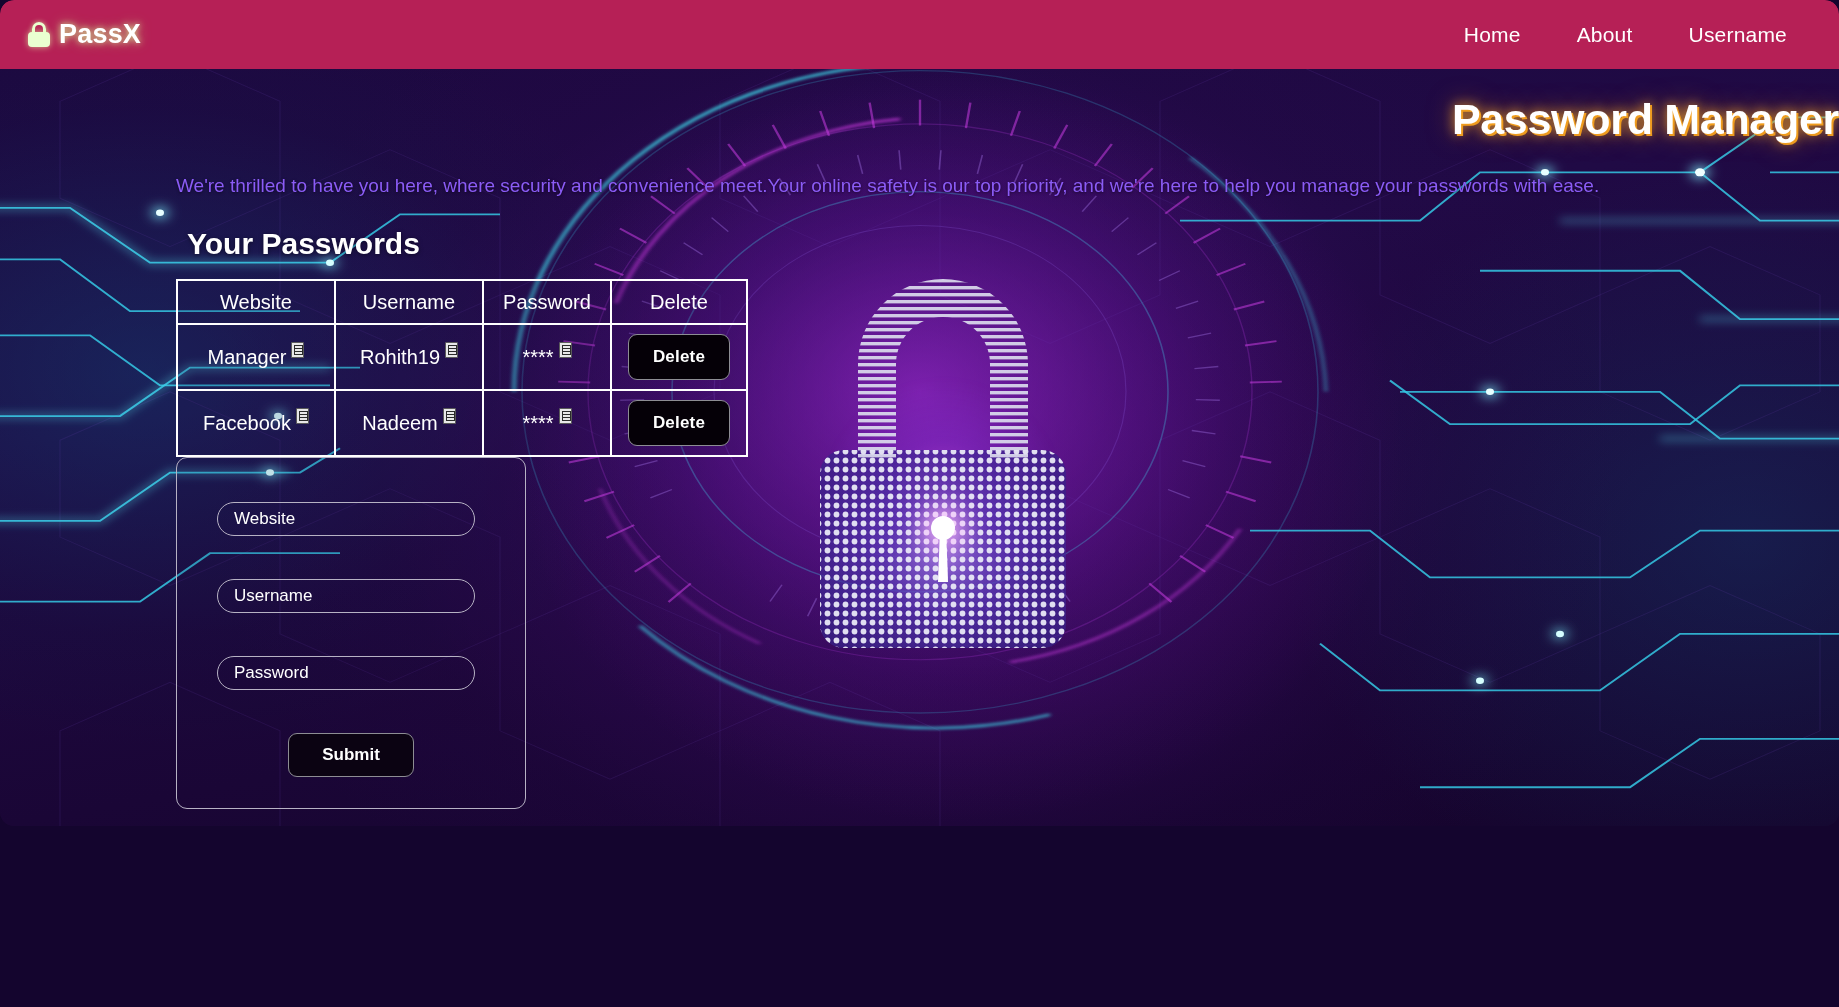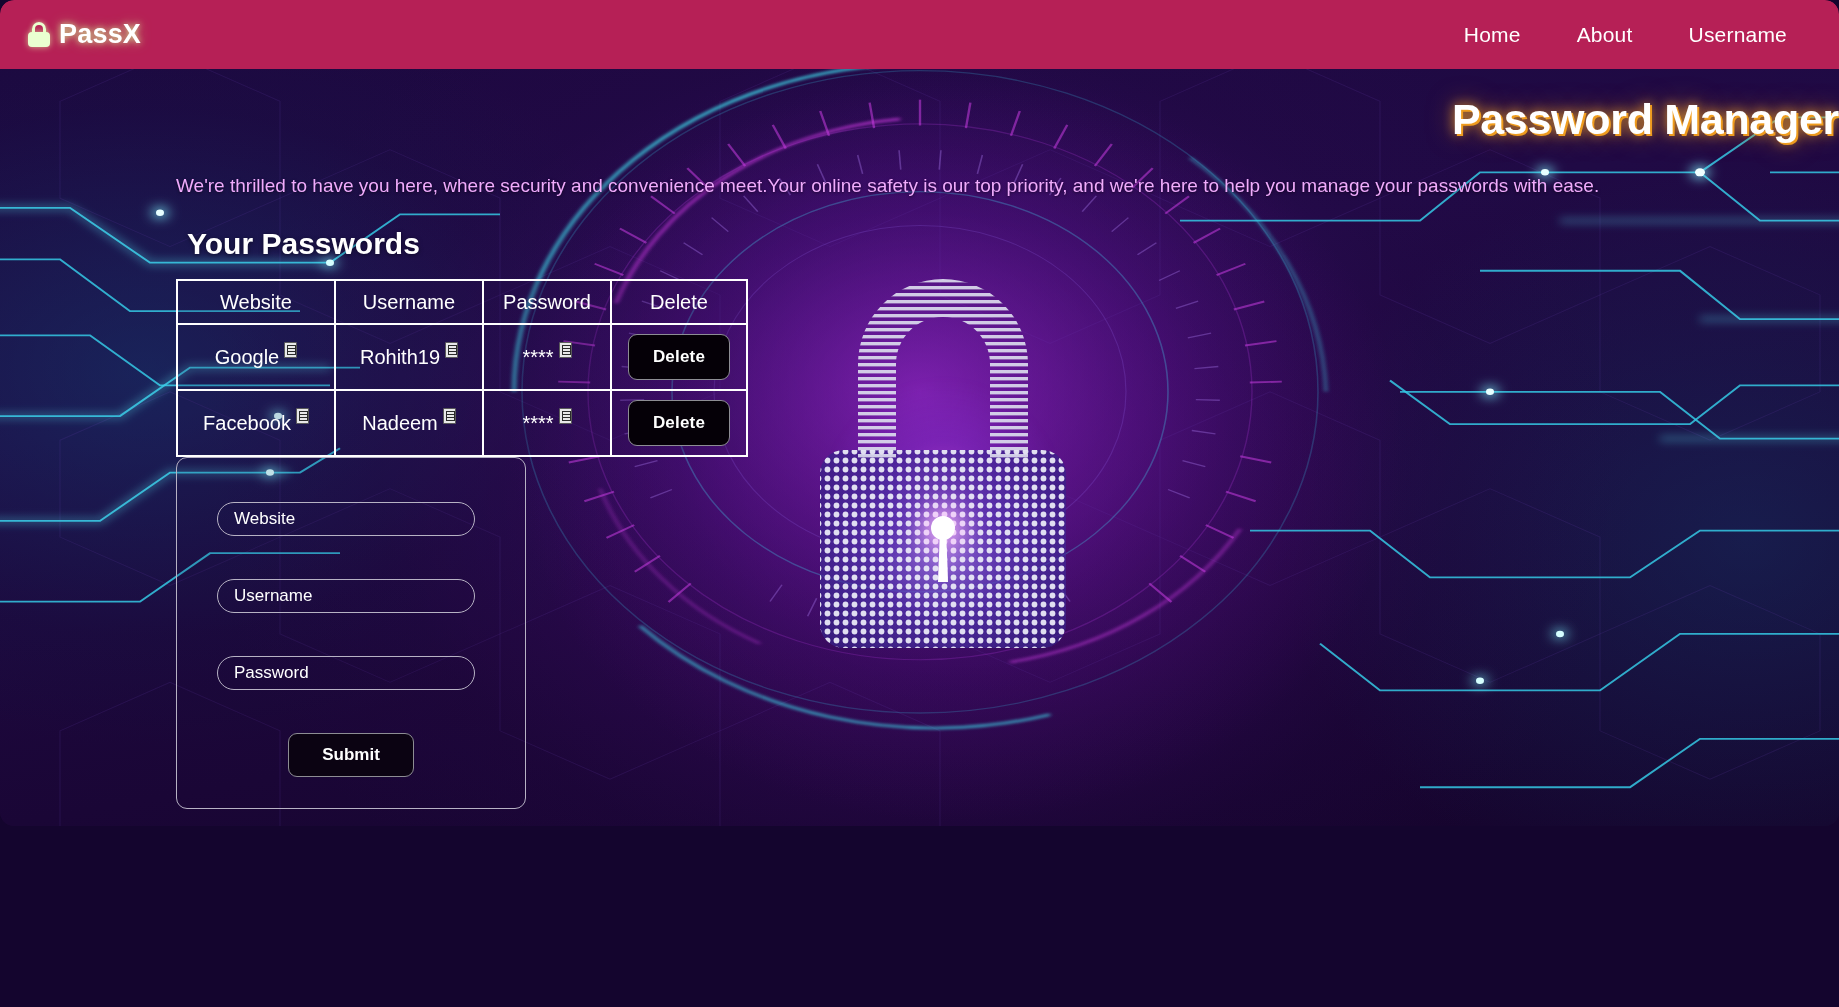--- a/index.html
+++ b/index.html
@@ -150,21 +150,21 @@
       2px 2px 0 rgba(244,160,30,.95),
       0 0 12px rgba(250,170,40,.85),
       0 0 26px rgba(240,140,20,.55);
     margin-bottom: 27px;
     text-align: right;
   }
 
   .intro {
     font-size: 19px;
     line-height: 30px;
-    color: #f0abfc;
+    color: #8b5cf6;
     max-width: 1480px;
     margin-bottom: 26px;
     text-shadow: 0 1px 3px rgba(0,0,0,.55);
   }
 
   .section-title {
     font-size: 30px;
     font-weight: 800;
     color: #ffffff;
     margin-bottom: 18px;
@@ -553,21 +553,21 @@
           <th>Website</th>
           <th>Username</th>
           <th>Password</th>
           <th>Delete</th>
         </tr>
       </thead>
       <tbody>
         <tr>
           <td>
             <span class="cell-inner">
-              <span>Google</span>
+              <span>Manager</span>
               <span class="copy-icon"></span>
             </span>
           </td>
           <td>
             <span class="cell-inner">
               <span>Rohith19</span>
               <span class="copy-icon"></span>
             </span>
           </td>
           <td>

